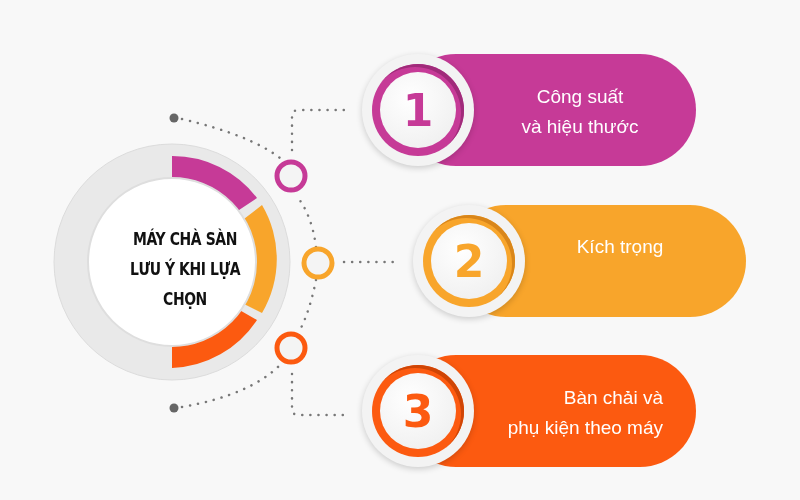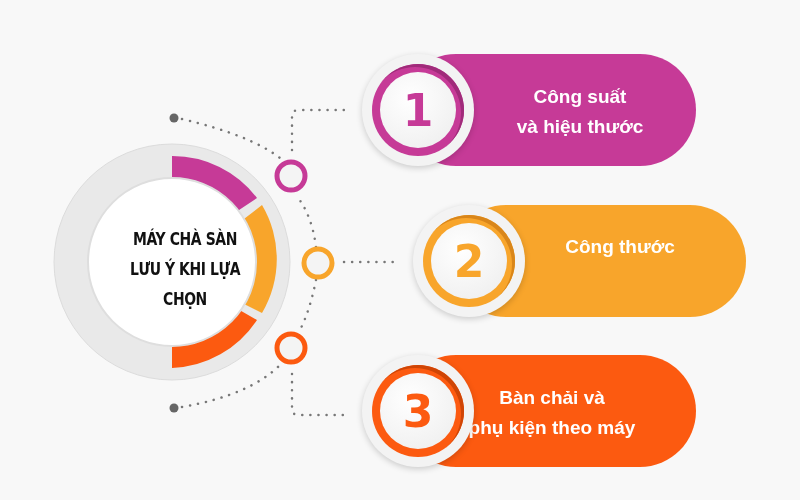--- a/index.html
+++ b/index.html
@@ -2,21 +2,21 @@
 <html><head>
 <meta charset="utf-8">
 <style>
   html, body { margin: 0; padding: 0; }
   body { width: 800px; height: 500px; background: #f8f8f8; position: relative; overflow: hidden; font-family: "Liberation Sans", sans-serif; }
   svg.bg { position: absolute; left: 0; top: 0; }
   .center-title { position: absolute; left: 100px; top: 224px; width: 170px; text-align: center;
     font-family: "DejaVu Sans", sans-serif; font-weight: bold; font-size: 17px; line-height: 30px;
     color: #111; letter-spacing: -0.5px; transform: scaleX(0.82); transform-origin: center; }
   .pill { position: absolute; height: 112px; border-radius: 56px; }
-  .pill-text { position: absolute; color: #fff; font-size: 19px; line-height: 30px; text-align: center; font-family: "Liberation Sans", sans-serif; font-weight: bold; }
+  .pill-text { position: absolute; color: #fff; font-size: 19px; line-height: 30px; text-align: center; font-family: "Liberation Sans", sans-serif; }
   .badge-outer { position: absolute; width: 112px; height: 112px; border-radius: 50%; background: #f3f3f3;
     box-shadow: 0 2px 6px rgba(0,0,0,0.18); }
   .badge-ring { position: absolute; left: 10px; top: 10px; width: 92px; height: 92px; border-radius: 50%; }
   .badge-inner { position: absolute; left: 8px; top: 8px; width: 76px; height: 76px; border-radius: 50%;
     background: radial-gradient(circle at 40% 35%, #ffffff, #ececec); display: flex; align-items: center; justify-content: center;
     font-family: "DejaVu Sans", sans-serif; font-weight: bold; font-size: 44px; }
 </style>
 </head>
 <body>
 
@@ -59,30 +59,30 @@
   <div>và hiệu thước</div>
 </div>
 <div class="badge-outer" style="left:362px; top:54px;">
   <div class="badge-ring" style="background:#c63a97; box-shadow: inset -3px 3px 0 #a02b7a;">
     <div class="badge-inner" style="color:#c63a97;">1</div>
   </div>
 </div>
 
 <div class="pill" style="left:450px; top:205px; width:296px; background:#f8a52b;"></div>
 <div class="pill-text" style="left:520px; top:232px; width:200px;">
-  <div>Công thước</div>
+  <div>Kích trọng</div>
 </div>
 <div class="badge-outer" style="left:413px; top:205px;">
   <div class="badge-ring" style="background:#f8a52b; box-shadow: inset -3px 3px 0 #d9861a;">
     <div class="badge-inner" style="color:#f8a52b;">2</div>
   </div>
 </div>
 
 <div class="pill" style="left:400px; top:355px; width:296px; background:#fc5a10;"></div>
-<div class="pill-text" style="left:452px; top:383px; width:200px;">
+<div class="pill-text" style="left:463px; top:383px; width:200px;text-align:right;">
   <div>Bàn chải và</div>
   <div>phụ kiện theo máy</div>
 </div>
 <div class="badge-outer" style="left:362px; top:355px;">
   <div class="badge-ring" style="background:#fc5a10; box-shadow: inset -3px 3px 0 #cf4506;">
     <div class="badge-inner" style="color:#fc5a10;">3</div>
   </div>
 </div>
 
 </body></html>

